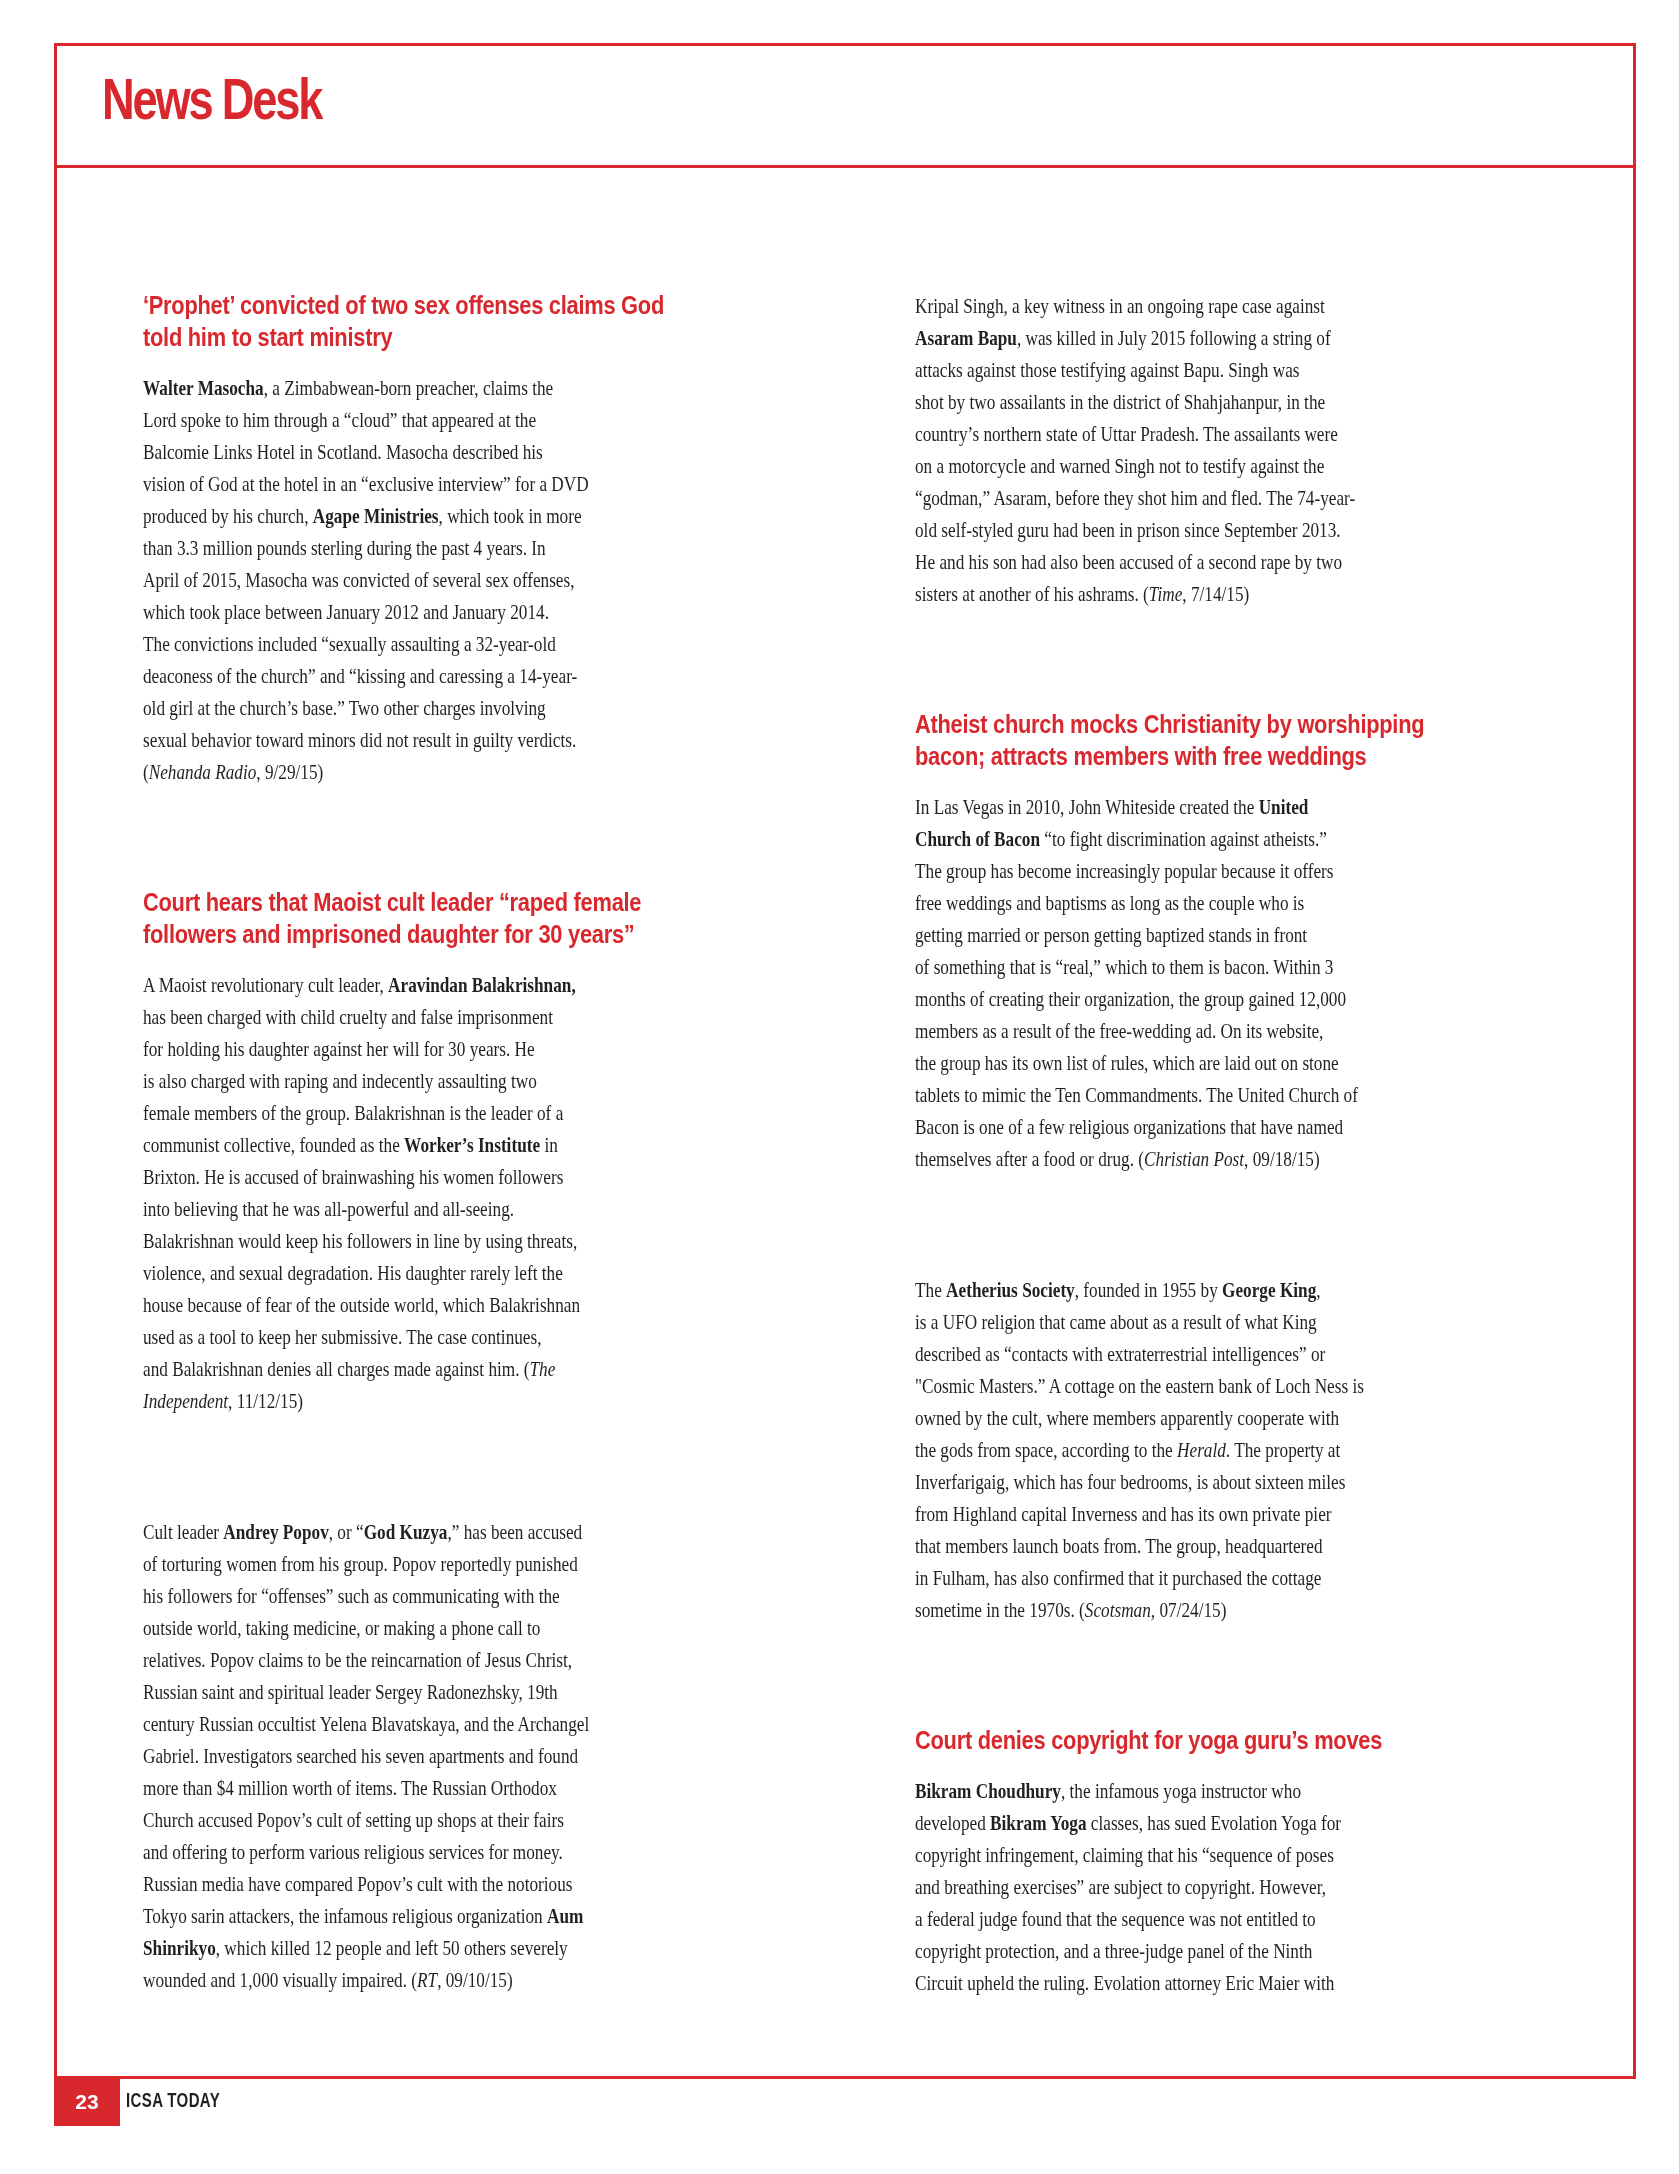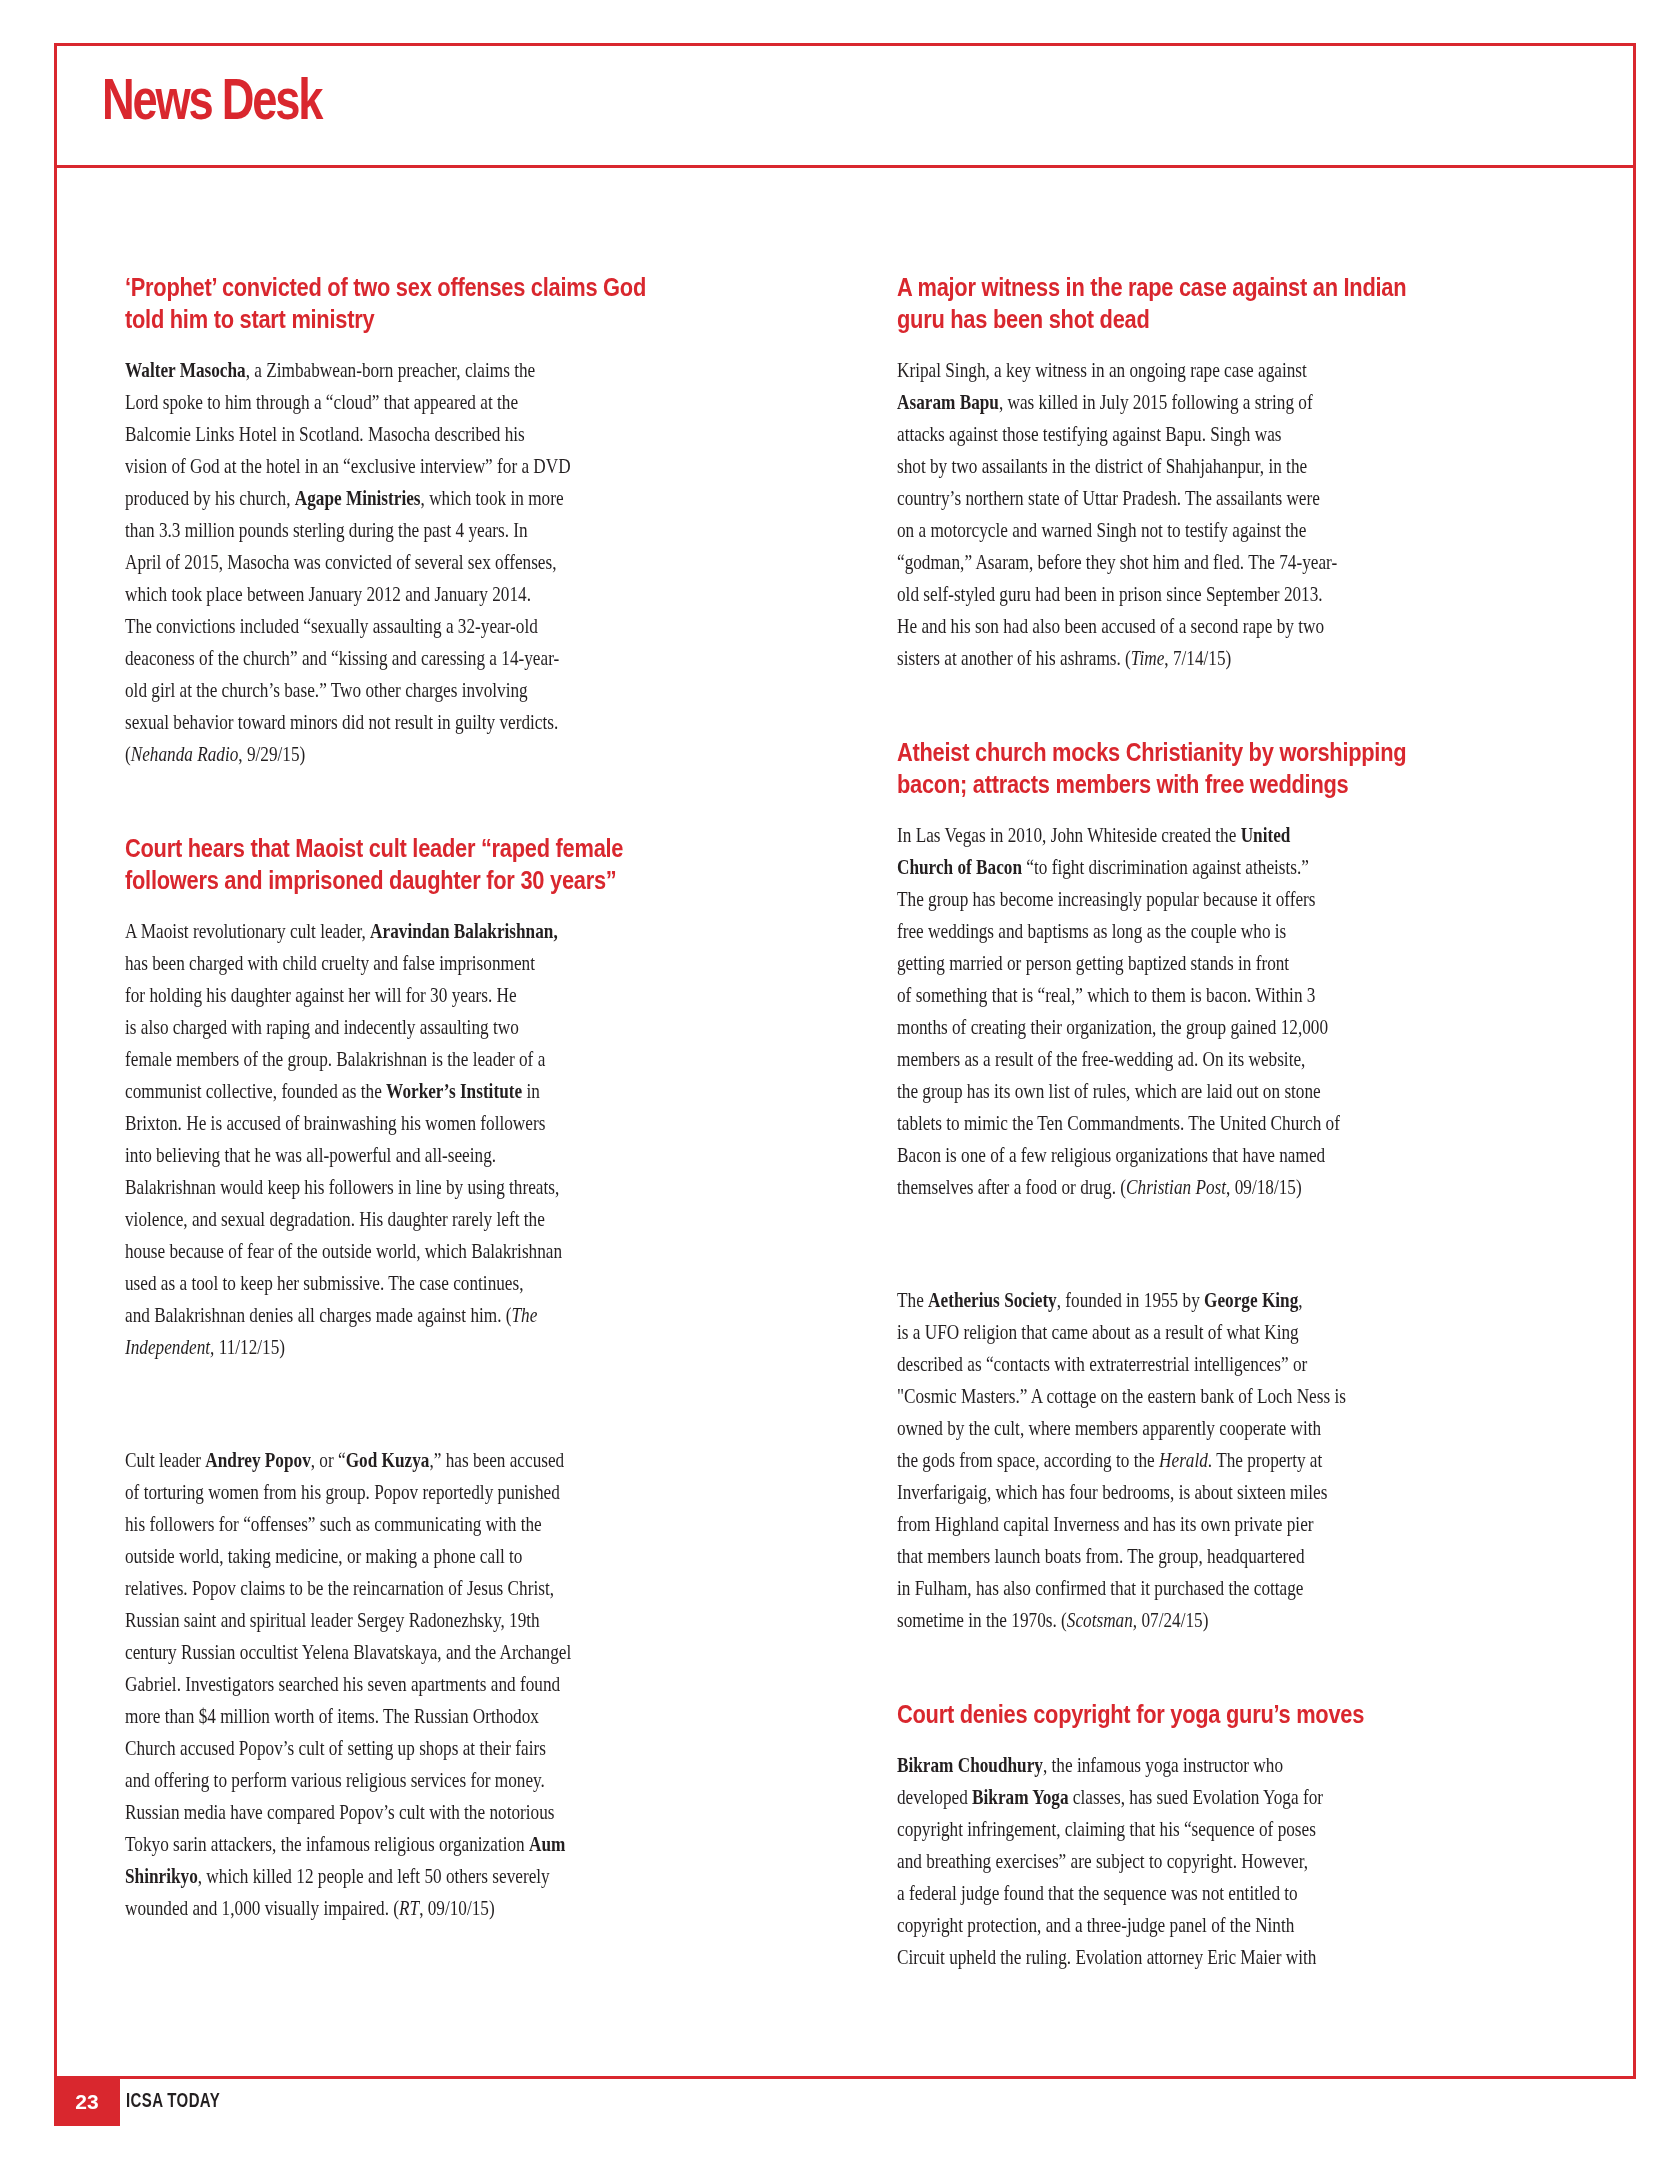--- a/index.html
+++ b/index.html
@@ -9,21 +9,21 @@
            border: 3.8px solid #d9272e; box-sizing: content-box; }
   .header { position: absolute; left: 54px; top: 43px; width: 1580px; height: 122px;
             border-bottom: 3.8px solid #d9272e; }
   .page-title { position: absolute; left: 102px; top: 70px; margin: 0;
                 font-family: "Liberation Sans", sans-serif; font-weight: bold;
                 font-size: 58px; letter-spacing: -2.8px; color: #d9272e;
                 transform: scaleX(0.78); transform-origin: left top; line-height: 1; }
   .col { position: absolute; top: 271px; }
   .col-left { left: 125px; width: 659px; }
   .col-right { left: 897px; width: 678px; }
-  .article { margin: 0; }
+  .article { margin: 18px; }
   .headline { color: #d9272e; font-weight: bold; font-size: 25.4px; line-height: 32px;
               margin: 0; letter-spacing: -0.3px; }
   .headline .ln, .body .ln { display: block; white-space: nowrap; transform-origin: left center; }
   .headline .ln { transform: scaleX(0.86); }
   .body { margin-top: 19px; font-size: 21px; line-height: 32px; font-family: Liberation Serif, serif; }
   .body .ln { transform: scaleX(0.82); }
   .gap { height: 62px; }
   .footer-box { position: absolute; left: 54px; top: 2077px; width: 66px; height: 49px;
                 background: #d9272e; color: #fff; font-weight: bold; font-size: 21px;
                 display: flex; align-items: center; justify-content: center; }
@@ -100,24 +100,20 @@
         <span class="ln"><span>and offering to perform various religious services for money.</span></span>
         <span class="ln"><span>Russian media have compared Popov’s cult with the notorious</span></span>
         <span class="ln"><span>Tokyo sarin attackers, the infamous religious organization </span><b>Aum</b></span>
         <span class="ln"><b>Shinrikyo</b><span>, which killed 12 people and left 50 others severely</span></span>
         <span class="ln"><span>wounded and 1,000 visually impaired. (</span><i>RT</i><span>, 09/10/15)</span></span>
       </div>
     </article>
   </div>
 <div class="col col-right">
     <article class="article">
-      <h2 class="headline">
-        <span class="ln">A major witness in the rape case against an Indian</span>
-        <span class="ln">guru has been shot dead</span>
-      </h2>
       <div class="body">
         <span class="ln"><span>Kripal Singh, a key witness in an ongoing rape case against</span></span>
         <span class="ln"><b>Asaram Bapu</b><span>, was killed in July 2015 following a string of</span></span>
         <span class="ln"><span>attacks against those testifying against Bapu. Singh was</span></span>
         <span class="ln"><span>shot by two assailants in the district of Shahjahanpur, in the</span></span>
         <span class="ln"><span>country’s northern state of Uttar Pradesh. The assailants were</span></span>
         <span class="ln"><span>on a motorcycle and warned Singh not to testify against the</span></span>
         <span class="ln"><span>“godman,” Asaram, before they shot him and fled. The 74-year-</span></span>
         <span class="ln"><span>old self-styled guru had been in prison since September 2013.</span></span>
         <span class="ln"><span>He and his son had also been accused of a second rape by two</span></span>

